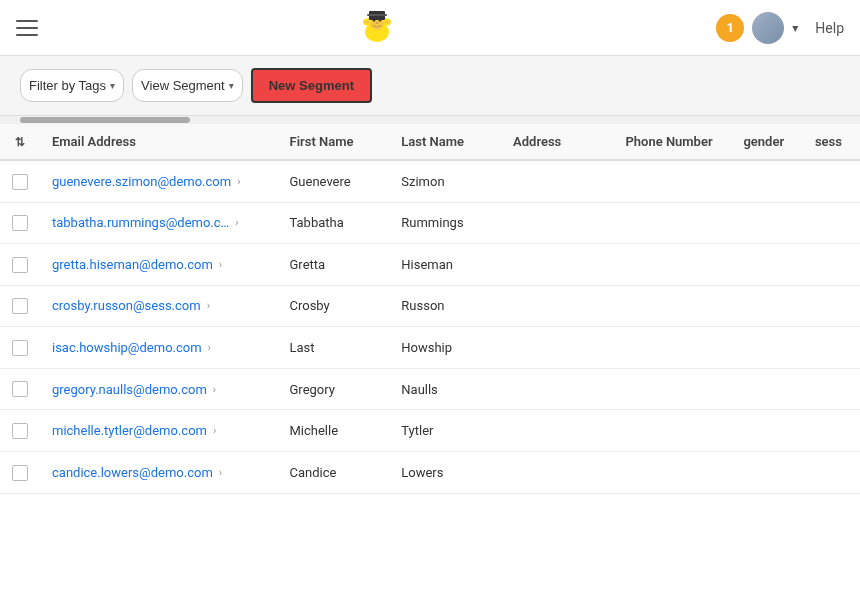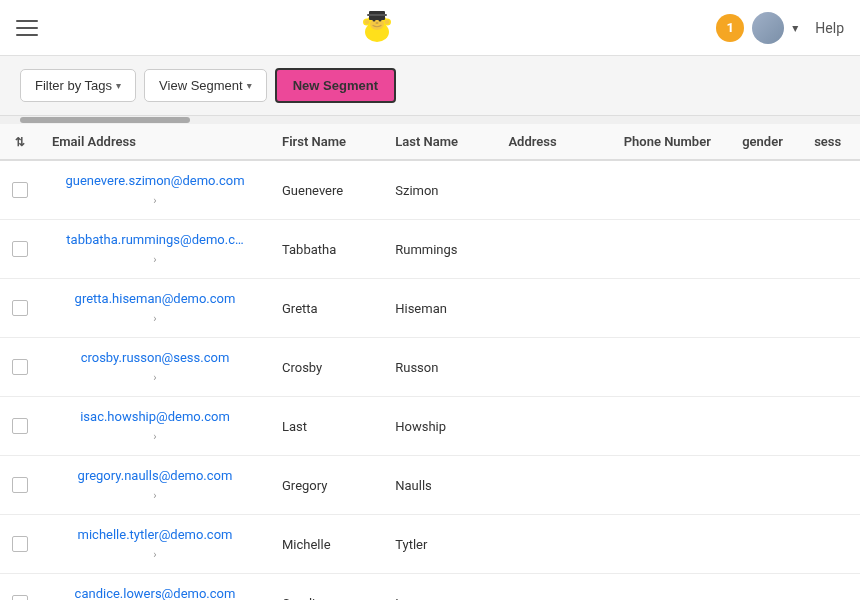--- a/index.html
+++ b/index.html
@@ -63,31 +63,31 @@
     .toolbar {
       display: flex;
       align-items: center;
       padding: 12px 20px;
       background: #f5f5f5;
       border-bottom: 1px solid #ddd;
       gap: 8px;
     }
     .toolbar-btn {
       display: flex; align-items: center; gap: 4px;
-      padding: 8px 14px;
+      padding: 8px 8px;
       border: 1px solid #ccc;
       background: #fff;
-      border-radius: 5px;
+      border-radius: 12px;
       cursor: pointer;
       font-size: 13px;
       color: #333;
     }
     .toolbar-btn .chevron { font-size: 10px; color: #666; }
     .toolbar-btn-primary {
-      background: #ec4899;
+      background: #ef4444;
       border: 2px solid #333;
       border-radius: 4px;
       padding: 8px 16px;
       font-size: 13px;
       font-weight: 600;
       cursor: pointer;
       color: #333;
     }
 
     
@@ -167,21 +167,20 @@
       display: inline-block;
       background: #fff;
       cursor: pointer;
       vertical-align: middle;
     }
 
     .email-cell {
       display: flex; align-items: center; gap: 6px;
       color: #1a73e8;
       font-size: 13px;
-      flex-direction: column;
     }
     .email-text { color: #1a73e8; }
     .arrow-icon {
       color: #999; font-size: 11px;
     }
 
     .col-toggle { width: 40px; }
     .col-email { min-width: 200px; }
     .col-firstname { min-width: 100px; }
     .col-lastname { min-width: 100px; }

